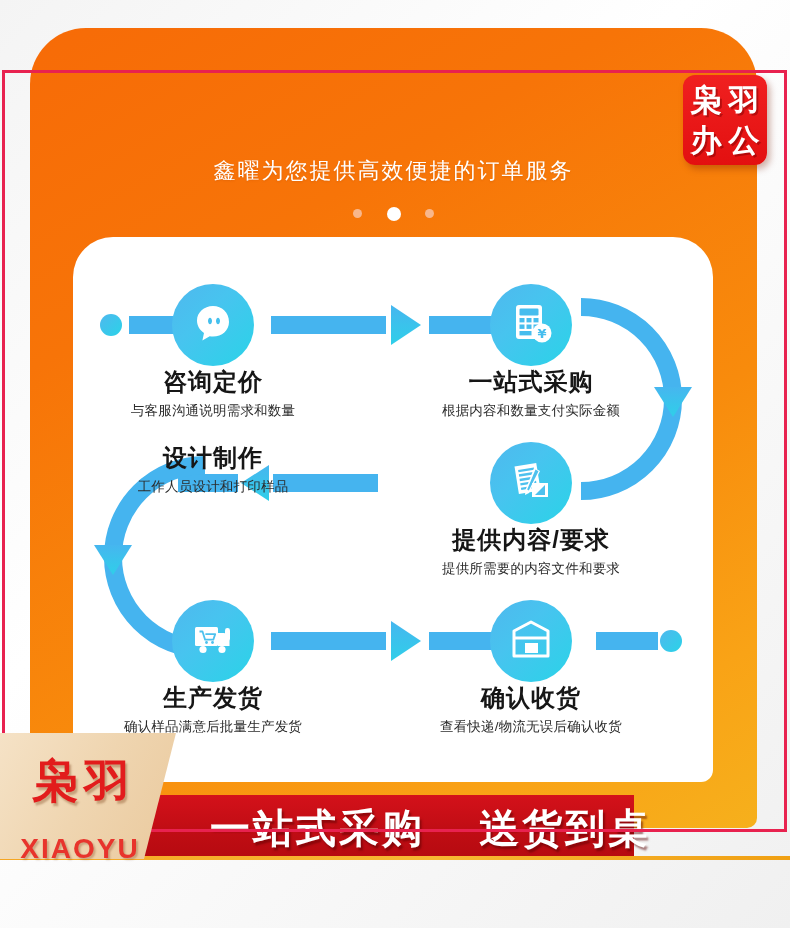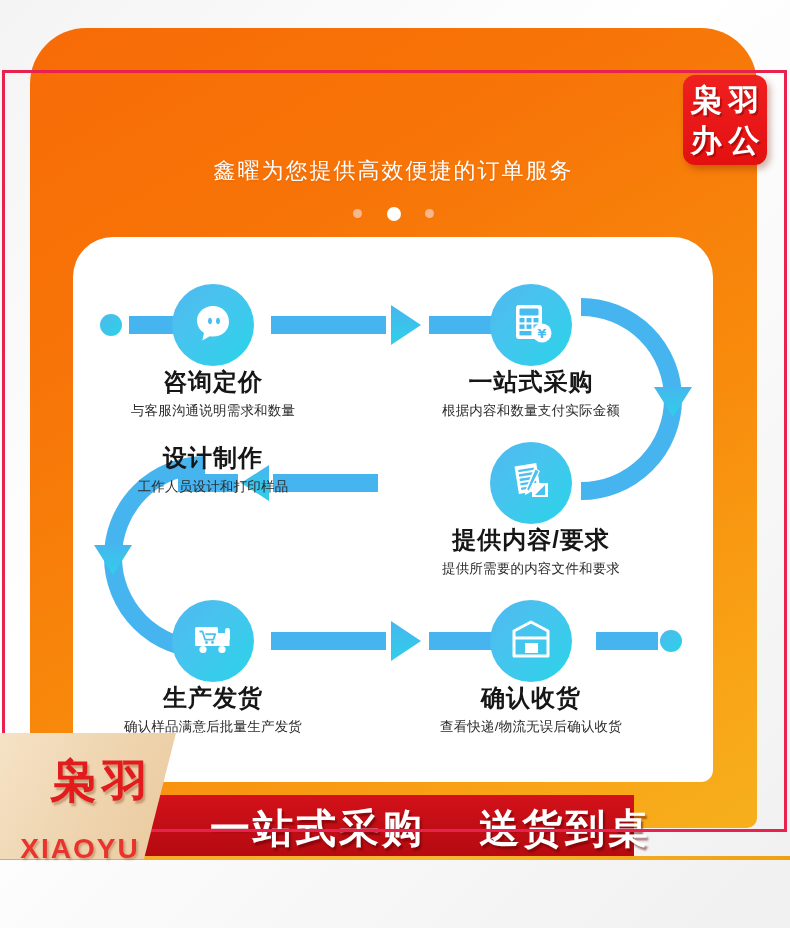--- a/index.html
+++ b/index.html
@@ -97,21 +97,21 @@
     position:absolute;left:0px;top:733px;width:200px;height:126px;
     z-index:9;
   }
   .brand-tag .shape{
     position:absolute;left:0;top:0;width:100%;height:100%;
     background:linear-gradient(120deg,#f5e2c6 0%,#efd5b0 45%,#e9c79a 100%);
     clip-path:polygon(0 0,88% 0,72% 100%,0 100%);
     box-shadow:2px 2px 5px rgba(0,0,0,.15);
   }
   .brand-tag .cn{
-    position:absolute;left:14px;top:18px;width:140px;text-align:right;
+    position:absolute;left:14px;top:18px;width:140px;text-align:center;
     color:#e21c1c;font-size:46px;font-weight:bold;letter-spacing:6px;
     font-family:"DejaVu Sans","Liberation Sans",sans-serif;
     text-shadow:2px 3px 2px rgba(120,60,20,.35);
   }
   .brand-tag .en{
     position:absolute;left:10px;top:80px;width:140px;text-align:center;
     color:#e8342c;font-size:28px;font-weight:bold;letter-spacing:2px;
     text-shadow:2px 2px 2px rgba(120,60,20,.3);
     margin-top:20px;
   }

